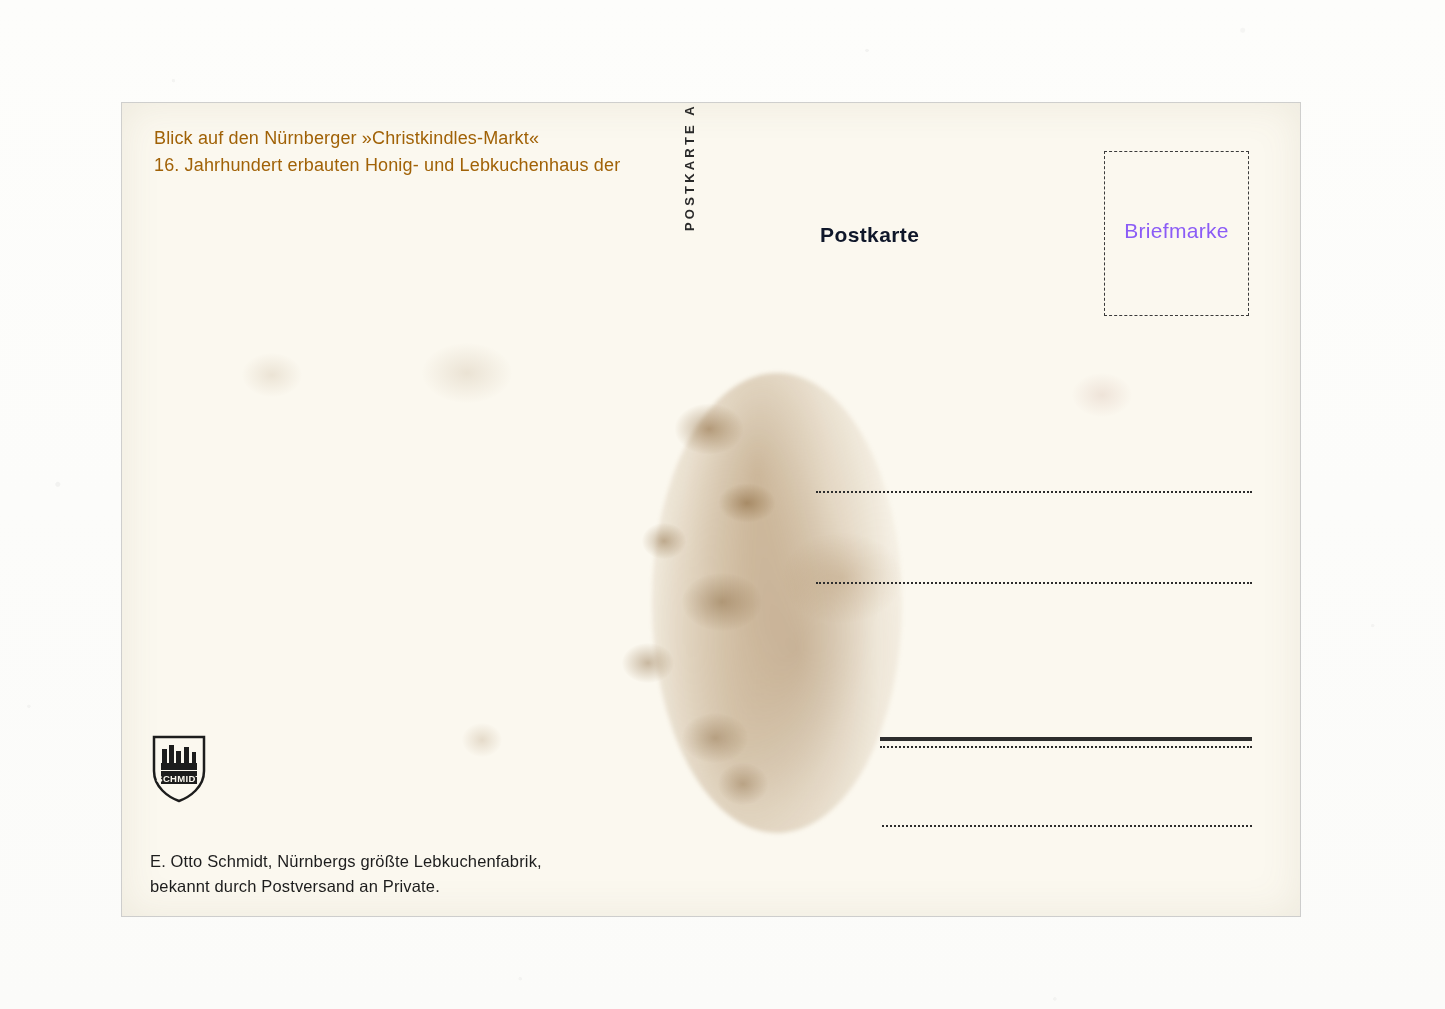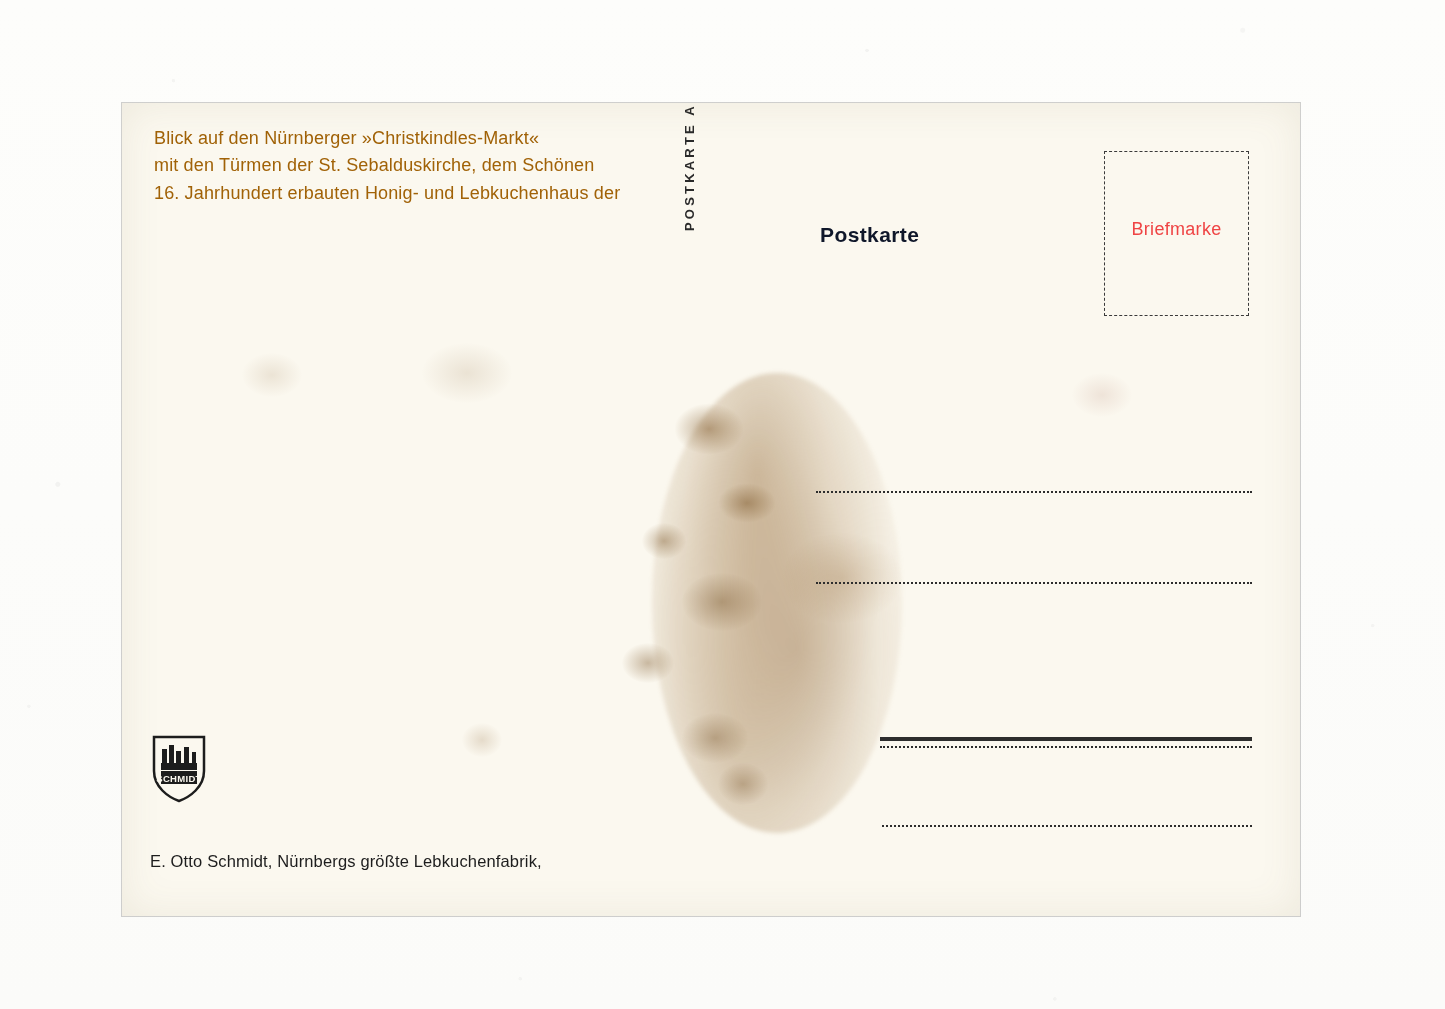--- a/index.html
+++ b/index.html
@@ -115,22 +115,22 @@
     top: 48px;
     width: 143px;
     height: 163px;
     border: 1px dashed #3a3a3a;
   }
   #stamp-label {
     position: absolute;
     left: 0; right: 0;
     top: 67px;
     text-align: center;
-    font-size: 18px;
-    color: #ef4444;
+    font-size: 21px;
+    color: #8b5cf6;
     letter-spacing: 0.3px;
   }
 
   
   .addr-line {
     position: absolute;
     height: 0;
     border-top: 2px dotted #2d2d2d;
   }
   .addr-line.l1 { left: 694px; top: 388px; width: 436px; }
@@ -185,21 +185,20 @@
   <div class="stain stain-f"></div>
   <div class="stain stain-g"></div>
   <div class="stain stain-h"></div>
   <div class="stain stain-i"></div>
   <div class="stain stain-j"></div>
   <div class="stain stain-k"></div>
   <div class="stain stain-l"></div>
 
   <div id="description">
     <div class="line">Blick auf den Nürnberger »Christkindles-Markt«</div>
-    <div class="line">mit den Türmen der St. Sebalduskirche, dem Schönen</div>
     <div class="line">16. Jahrhundert erbauten Honig- und Lebkuchenhaus der</div>
   </div>
 
   <div id="series-text">POSTKARTE AUS DER ALT-NÜRNBERG-SERIE</div>
 
   <div id="postkarte-title">Postkarte</div>
 
   <div id="stamp-box">
     <div id="stamp-label">Briefmarke</div>
   </div>
@@ -221,16 +220,17 @@
         <rect x="44" y="21" width="4" height="11"></rect>
         <rect x="13" y="32" width="36" height="7"></rect>
       </g>
       <rect x="13" y="40" width="36" height="13" fill="#1d1d1d"></rect>
       <text x="31" y="50.5" text-anchor="middle" font-family="Liberation Sans, sans-serif" font-size="9.5" font-weight="bold" fill="#fbf8ef" letter-spacing="0.3">SCHMIDT</text>
     </svg>
   </div>
 
   <div id="footer">
     <div>E. Otto Schmidt, Nürnbergs größte Lebkuchenfabrik,</div>
+    <div>bekannt durch Postversand an Private.</div>
   </div>
 
   <div id="paper-edge"></div>
 </div>
 
 </body></html>

